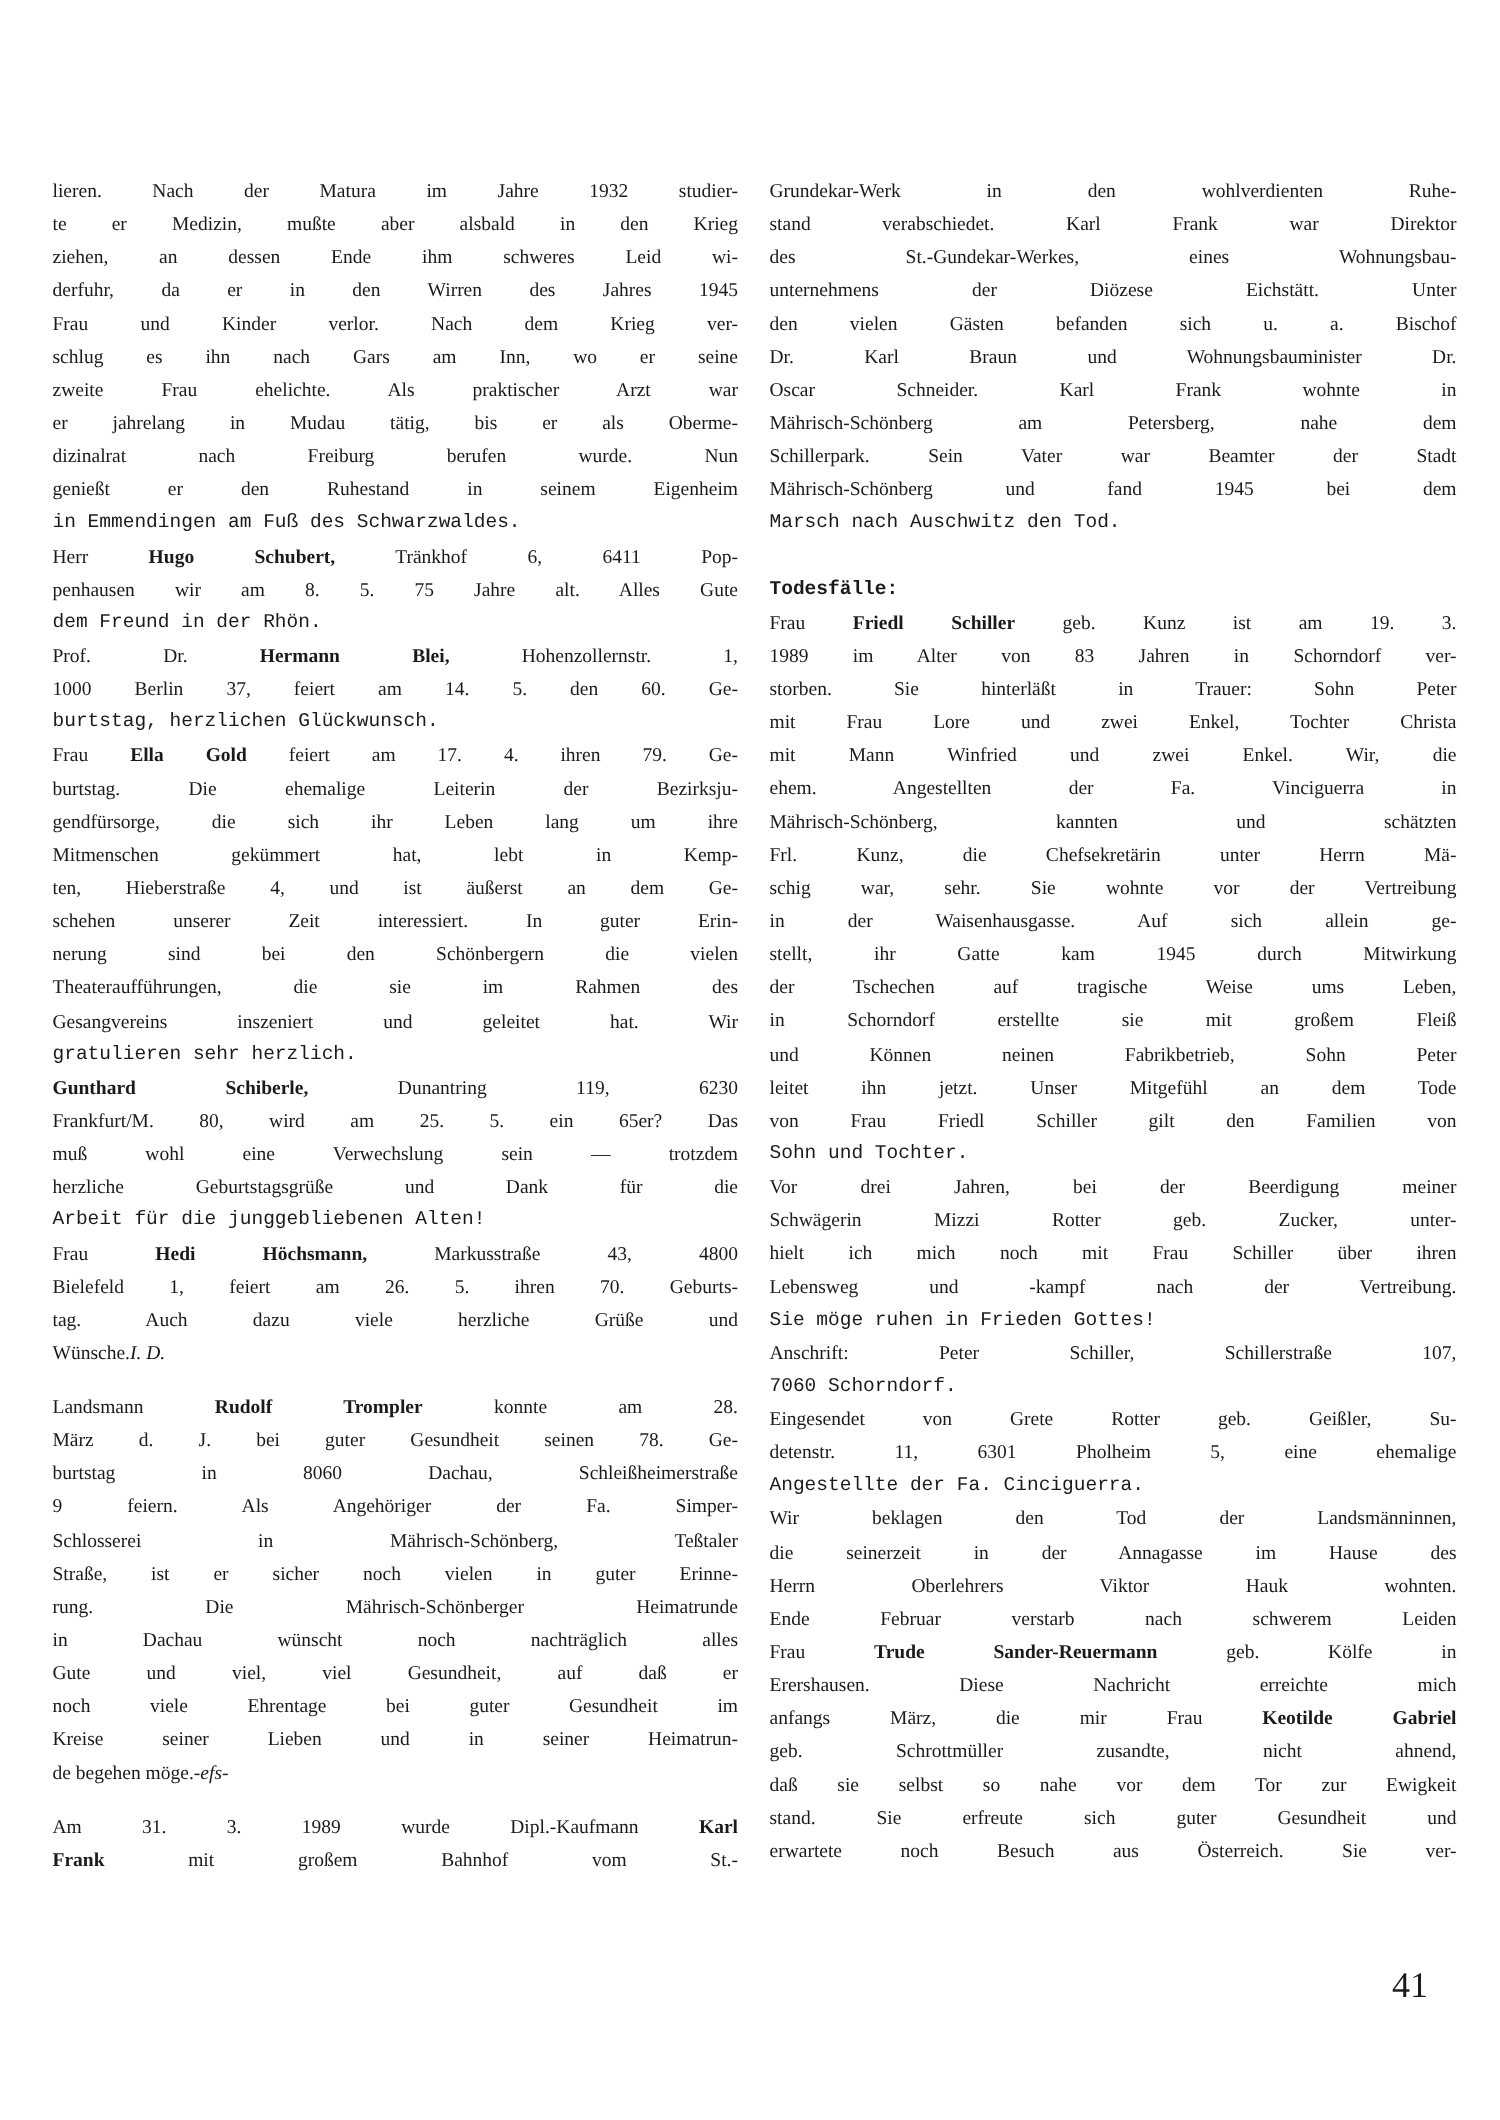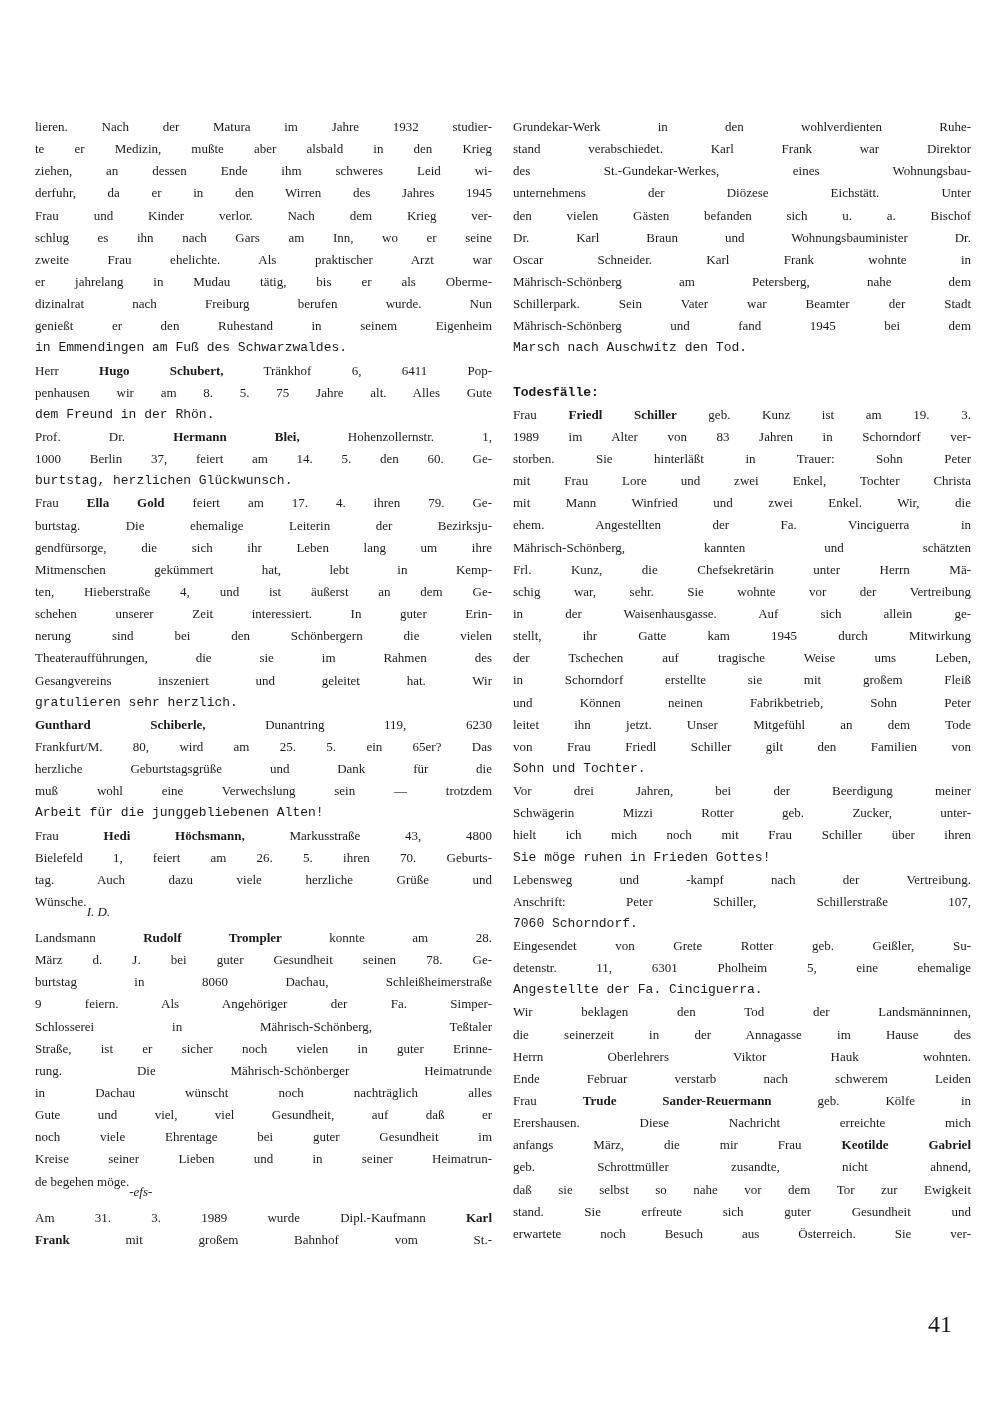--- a/index.html
+++ b/index.html
@@ -4,21 +4,21 @@
 <style>
   html, body { margin: 0; padding: 0; background: #ffffff; }
   body { width: 1000px; height: 1413px; position: relative; overflow: hidden;
          font-family: "Liberation Serif", "DejaVu Serif", serif; color: #1a1a1a; }
   .col { position: absolute; width: 457px; font-size: 13px; line-height: 22.15px; }
   #col-left { left: 35px; top: 116px; }
   #col-right { left: 513px; top: 116px; width: 458px; }
   .ln { display: block; height: 22.15px; white-space: nowrap; text-align: justify; text-align-last: justify; overflow: visible; }
   .ln.last { text-align-last: left; font-family: Liberation Mono, monospace; }
   .ln.sig { display: flex; text-align-last: auto; }
-  .ln.sig .sgn { font-style: italic; margin-top: 10px; }
+  .ln.sig .sgn { font-style: italic; }
   .gap { display: block; height: 14px; }
   .gap-lg { display: block; height: 22px; }
   b { font-weight: bold; }
   .head { font-weight: bold; }
   #page-number { position: absolute; left: 928px; top: 1311px; font-size: 24px; }
 </style>
 </head>
 <body>
 
 <div class="col" id="col-left">
@@ -57,22 +57,22 @@
     <span class="ln">schehen unserer Zeit interessiert. In guter Erin-</span>
     <span class="ln">nerung sind bei den Schönbergern die vielen</span>
     <span class="ln">Theateraufführungen, die sie im Rahmen des</span>
     <span class="ln">Gesangvereins inszeniert und geleitet hat. Wir</span>
     <span class="ln last">gratulieren sehr herzlich.</span>
   </div>
 
   <div>
     <span class="ln"><b>Gunthard Schiberle,</b><span> Dunantring 119, 6230</span></span>
     <span class="ln">Frankfurt/M. 80, wird am 25. 5. ein 65er? Das</span>
+    <span class="ln">muß wohl eine Verwechslung sein — trotzdem</span>
     <span class="ln">herzliche Geburtstagsgrüße und Dank für die</span>
-    <span class="ln">muß wohl eine Verwechslung sein — trotzdem</span>
     <span class="ln last">Arbeit für die junggebliebenen Alten!</span>
   </div>
 
   <div>
     <span class="ln"><span>Frau </span><b>Hedi Höchsmann,</b><span> Markusstraße 43, 4800</span></span>
     <span class="ln">Bielefeld 1, feiert am 26. 5. ihren 70. Geburts-</span>
     <span class="ln">tag. Auch dazu viele herzliche Grüße und</span>
     <span class="ln sig">
         <span>Wünsche.</span>
         <span class="sgn">I. D.</span>
@@ -143,22 +143,22 @@
     <span class="ln">und Können neinen Fabrikbetrieb, Sohn Peter</span>
     <span class="ln">leitet ihn jetzt. Unser Mitgefühl an dem Tode</span>
     <span class="ln">von Frau Friedl Schiller gilt den Familien von</span>
     <span class="ln last">Sohn und Tochter.</span>
   </div>
 
   <div>
     <span class="ln">Vor drei Jahren, bei der Beerdigung meiner</span>
     <span class="ln">Schwägerin Mizzi Rotter geb. Zucker, unter-</span>
     <span class="ln">hielt ich mich noch mit Frau Schiller über ihren</span>
+    <span class="ln">Lebensweg und -kampf nach der Vertreibung.</span>
     <span class="ln last">Sie möge ruhen in Frieden Gottes!</span>
-    <span class="ln">Lebensweg und -kampf nach der Vertreibung.</span>
   </div>
 
   <div>
     <span class="ln">Anschrift: Peter Schiller, Schillerstraße 107,</span>
     <span class="ln last">7060 Schorndorf.</span>
   </div>
 
   <div>
     <span class="ln">Eingesendet von Grete Rotter geb. Geißler, Su-</span>
     <span class="ln">detenstr. 11, 6301 Pholheim 5, eine ehemalige</span>

